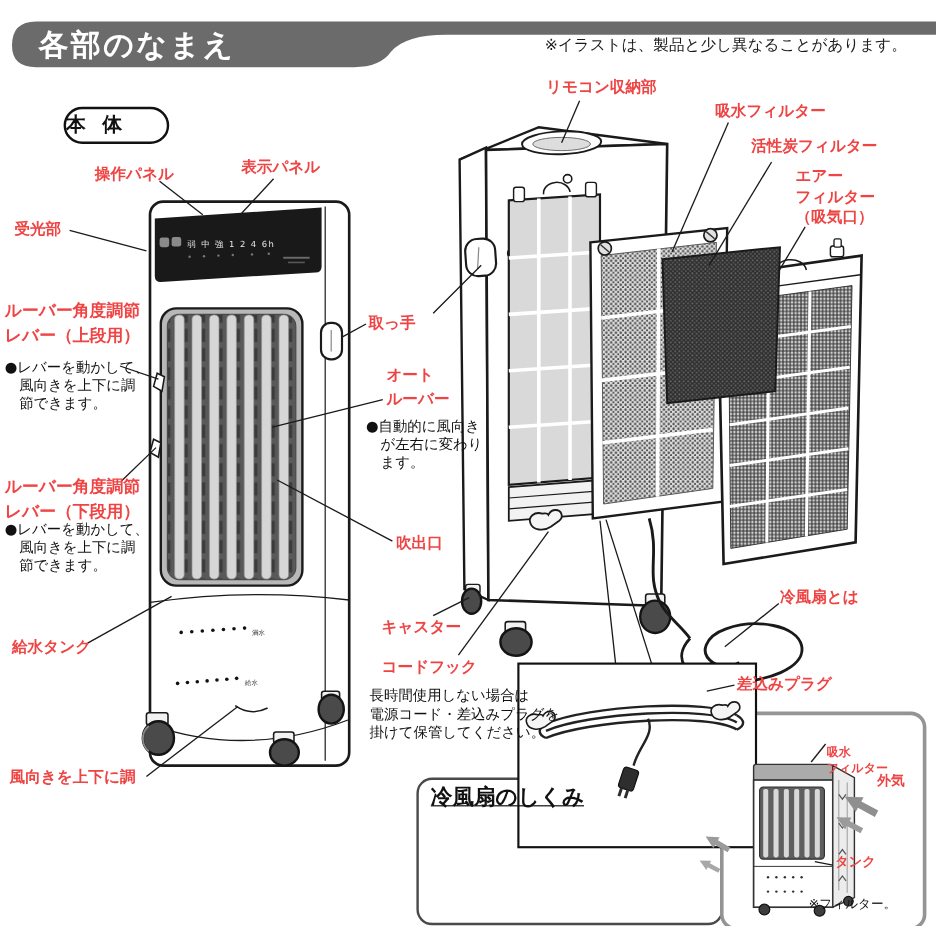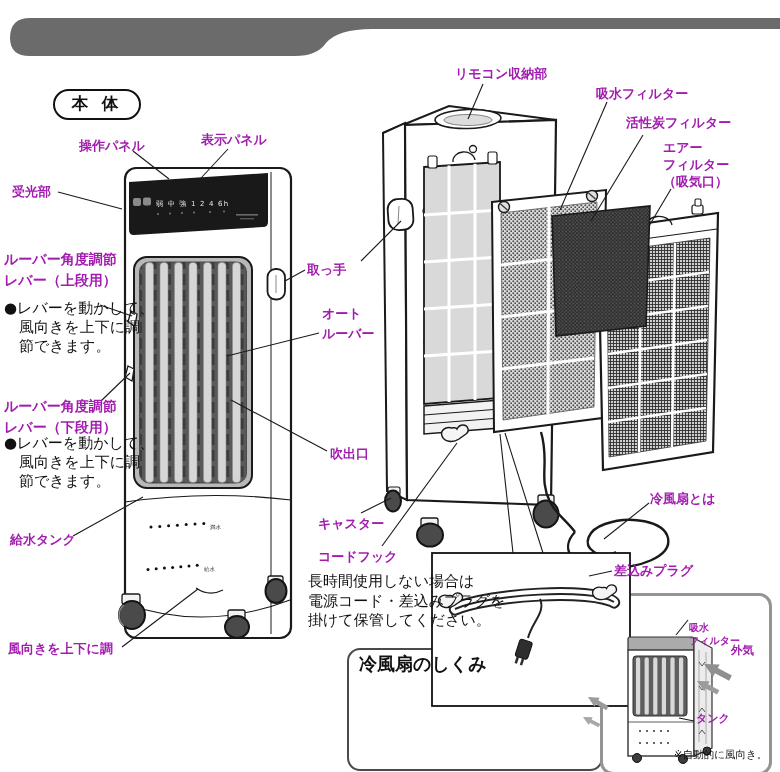--- a/index.html
+++ b/index.html
@@ -1,38 +1,40 @@
 <!DOCTYPE html>
 <html><head>
 <meta charset="utf-8">
 <style>
   html,body{margin:0;padding:0;background:#fff;}
   .page{position:relative;width:780px;height:772px;background:#fff;overflow:hidden;
         font-family:"DejaVu Sans","Liberation Sans",sans-serif;color:#111;}
   .banner-title{position:absolute;left:32px;top:21px;font-size:25px;font-weight:bold;color:#fff;letter-spacing:2px;}
   .top-note{position:absolute;left:454px;top:29px;font-size:13px;font-weight:500;color:#1a1a1a;}
   .badge{position:absolute;left:53px;top:89px;width:84px;height:27px;border:2.5px solid #111;border-radius:16px;
-         text-align:center;line-height:26px;font-size:16.5px;font-weight:bold;letter-spacing:4px;background:#fff;}
-  .label{position:absolute;font-size:13px;font-weight:600;line-height:1.5;color:#a21caf;white-space:pre-line;}
-  .note{position:absolute;font-size:15px;font-weight:500;line-height:1.27;color:#111;white-space:pre-line;}
+         text-align:left;line-height:26px;font-size:16.5px;font-weight:bold;letter-spacing:4px;background:#fff;}
+  .label{position:absolute;font-size:13px;font-weight:600;line-height:1.5;color:#ef4444;white-space:pre-line;}
+  .note{position:absolute;font-size:12px;font-weight:500;line-height:1.27;color:#111;white-space:pre-line;}
   .mech-box{position:absolute;left:347px;top:648px;width:252px;height:119px;border:2.5px solid #4a4a4a;border-radius:13px;background:#fff;}
   .img-box{position:absolute;left:600px;top:593px;width:166px;height:176px;border:3px solid #949494;border-radius:13px;background:#fff;}
-  .mech-title{position:absolute;left:359px;top:652px;font-size:18px;font-weight:bold;}
+  .mech-title{position:absolute;left:359px;top:652px;font-size:18px;font-weight:bold;text-decoration:underline;}
   .mech-body{position:absolute;left:358px;top:684px;font-size:12.2px;font-weight:500;line-height:1.26;white-space:pre-line;}
   .sm{font-size:10px;font-weight:600;line-height:1.25;}
   .artsvg{position:absolute;left:0;top:0;pointer-events:none;}
 </style>
 </head>
 <body>
 
 <div class="page">
 
   <svg class="artsvg" width="780" height="62">
     <path d="M10,38 Q10,18 30,18 L780,18 L780,29 L372,29 Q338,29 326,43 Q317,56 295,56 L30,56 Q10,56 10,38 Z" fill="#6b6b6b"></path>
   </svg>
+  <div class="banner-title">各部のなまえ</div>
+  <div class="top-note">※イラストは、製品と少し異なることがあります。</div>
   <div class="badge">本 体</div>
 
   <div class="mech-box"></div>
   <div class="img-box"></div>
 
   <svg class="artsvg" width="780" height="772">
     <defs>
       <pattern id="slots" width="14.5" height="16" patternUnits="userSpaceOnUse">
         <rect width="14.5" height="16" fill="#595959"></rect>
           <rect x="2.5" y="2" width="9" height="11" fill="#3b3b3b"></rect>
@@ -324,37 +326,40 @@
 レバー（下段用）</div>
   <div class="note" style="left:4px;top:434px">●レバーを動かして、
 　風向きを上下に調
 　節できます。</div>
   <div class="label" style="left:10px;top:530px">給水タンク</div>
   <div class="label" style="left:8px;top:639px">風向きを上下に調</div>
 
   <div class="label" style="left:307px;top:260px">取っ手</div>
   <div class="label" style="left:322px;top:304px">オート
 ルーバー</div>
+  <div class="note" style="left:305px;top:348px">●自動的に風向き
+　が左右に変わり
+　ます。</div>
   <div class="label" style="left:330px;top:444px">吹出口</div>
   <div class="label" style="left:318px;top:514px">キャスター</div>
   <div class="label" style="left:318px;top:547px">コードフック</div>
-  <div class="note" style="left:308px;top:572px;font-size:15px;line-height:1.3">長時間使用しない場合は
+  <div class="note" style="left:308px;top:572px;font-size:12px;line-height:1.3">長時間使用しない場合は
 電源コード・差込みプラグを
 掛けて保管してください。</div>
 
   <div class="label" style="left:455px;top:64px">リモコン収納部</div>
   <div class="label" style="left:596px;top:84px">吸水フィルター</div>
   <div class="label" style="left:626px;top:113px">活性炭フィルター</div>
   <div class="label" style="left:663px;top:139px;line-height:1.32">エアー
 フィルター
 （吸気口）</div>
   <div class="label" style="left:650px;top:489px">冷風扇とは</div>
   <div class="label" style="left:614px;top:561px">差込みプラグ</div>
 
   <div class="mech-title">冷風扇のしくみ</div>
 
   <div class="label sm" style="left:689px;top:622px">吸水
 フィルター</div>
   <div class="label" style="left:731px;top:642px;font-size:11.5px">外気</div>
   <div class="label" style="left:696px;top:711px;font-size:11px">タンク</div>
-  <div class="note" style="left:674px;top:748px;font-size:10.5px">※自動的に風向き。</div>
+  <div class="note" style="left:674px;top:748px;font-size:10.5px">※フィルター。</div>
 
 </div>
 
 </body></html>

